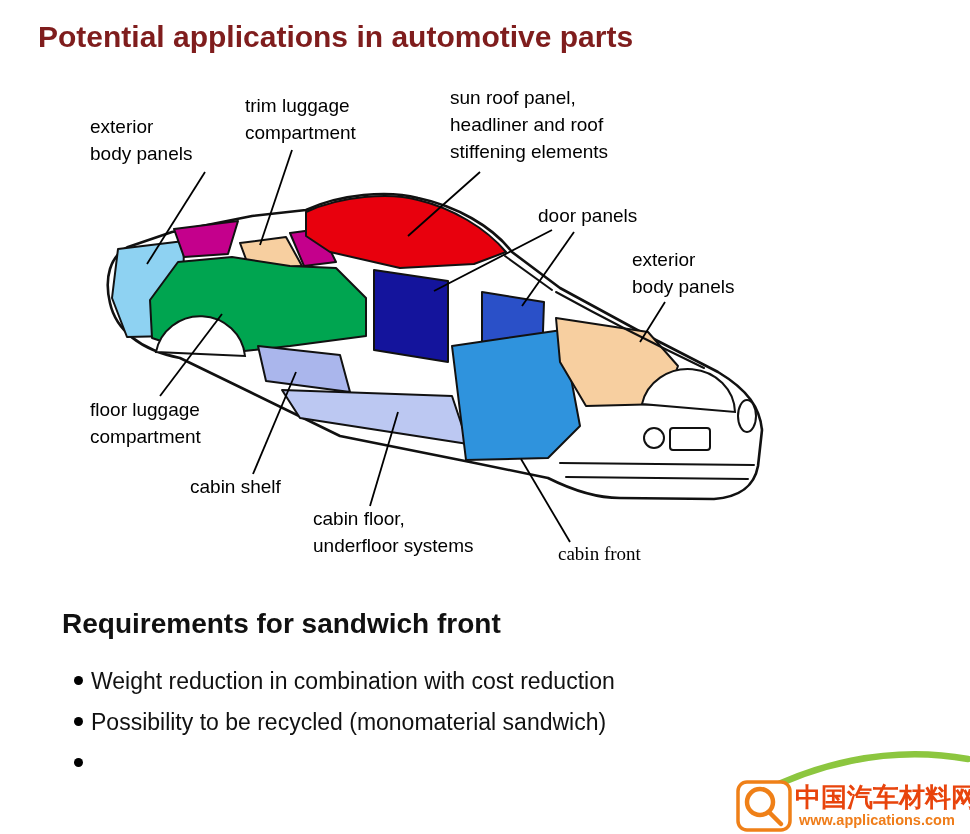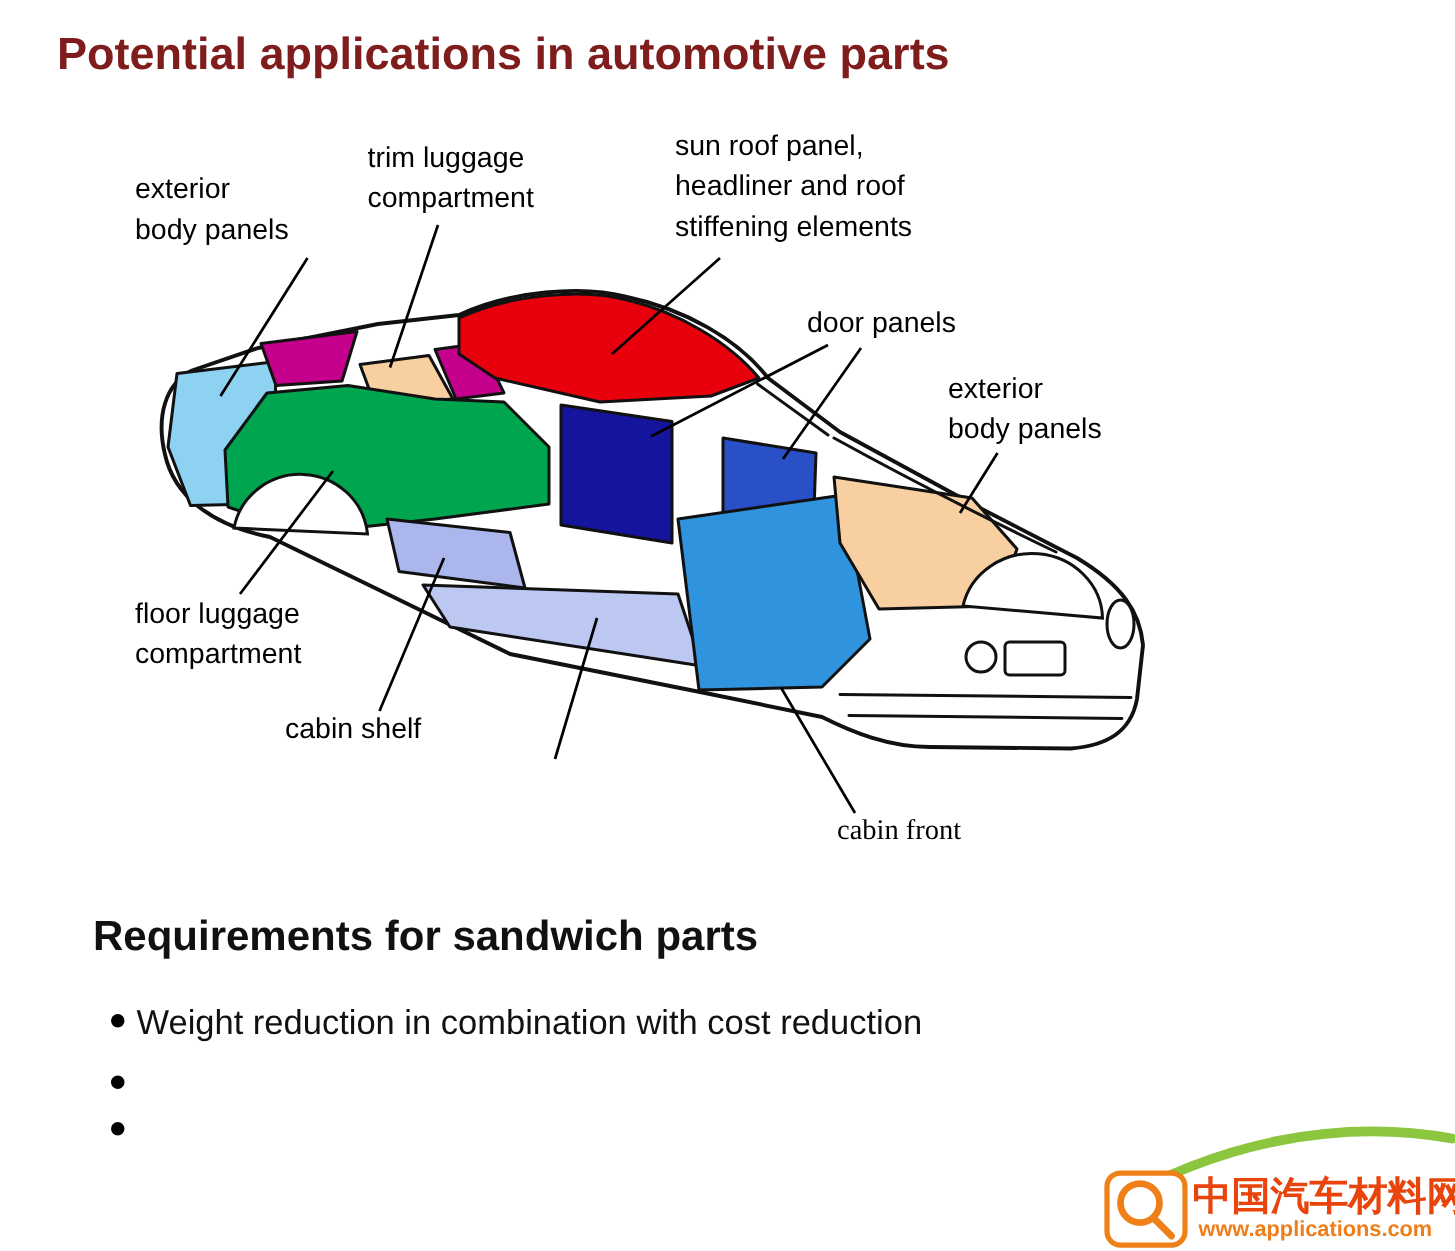--- a/index.html
+++ b/index.html
@@ -120,30 +120,33 @@
 compartment</div>
   <div class="lbl" style="left:450px; top:85px;">sun roof panel,
 headliner and roof
 stiffening elements</div>
   <div class="lbl" style="left:538px; top:203px;">door panels</div>
   <div class="lbl" style="left:632px; top:247px;">exterior
 body panels</div>
   <div class="lbl" style="left:90px;  top:397px;">floor luggage
 compartment</div>
   <div class="lbl" style="left:190px; top:474px;">cabin shelf</div>
+  <div class="lbl" style="left:313px; top:506px;">cabin floor,
+underfloor systems</div>
   <div class="lbl" style="left:558px; top:541px;font-family:Liberation Serif, serif;">cabin front</div>
 
-  <div class="req-heading">Requirements for sandwich parts</div>
+  <div class="req-heading">Requirements for sandwich front</div>
   <div class="bullets">
     <div class="bullet-row">
       <span class="dot"></span>
       <span>Weight reduction in combination with cost reduction</span>
     </div>
     <div class="bullet-row">
       <span class="dot"></span>
+      <span>Possibility to be recycled (monomaterial sandwich)</span>
     </div>
     <div class="bullet-row">
       <span class="dot"></span>
     </div>
   </div>
 
   <svg class="wm-svg" width="270" height="101" viewBox="0 0 270 101">
     <path d="M 42,70 C 110,30 190,12 268,26" fill="none" stroke-width="6.5" stroke-linecap="round" stroke="#8cc63f"></path>
     <rect x="38" y="49" width="52" height="48" rx="9" fill="#ffffff" stroke-width="3.5" stroke="#ef8018"></rect>
     <circle cx="60" cy="69" r="13" fill="none" stroke-width="4.5" stroke="#ef8018"></circle>

